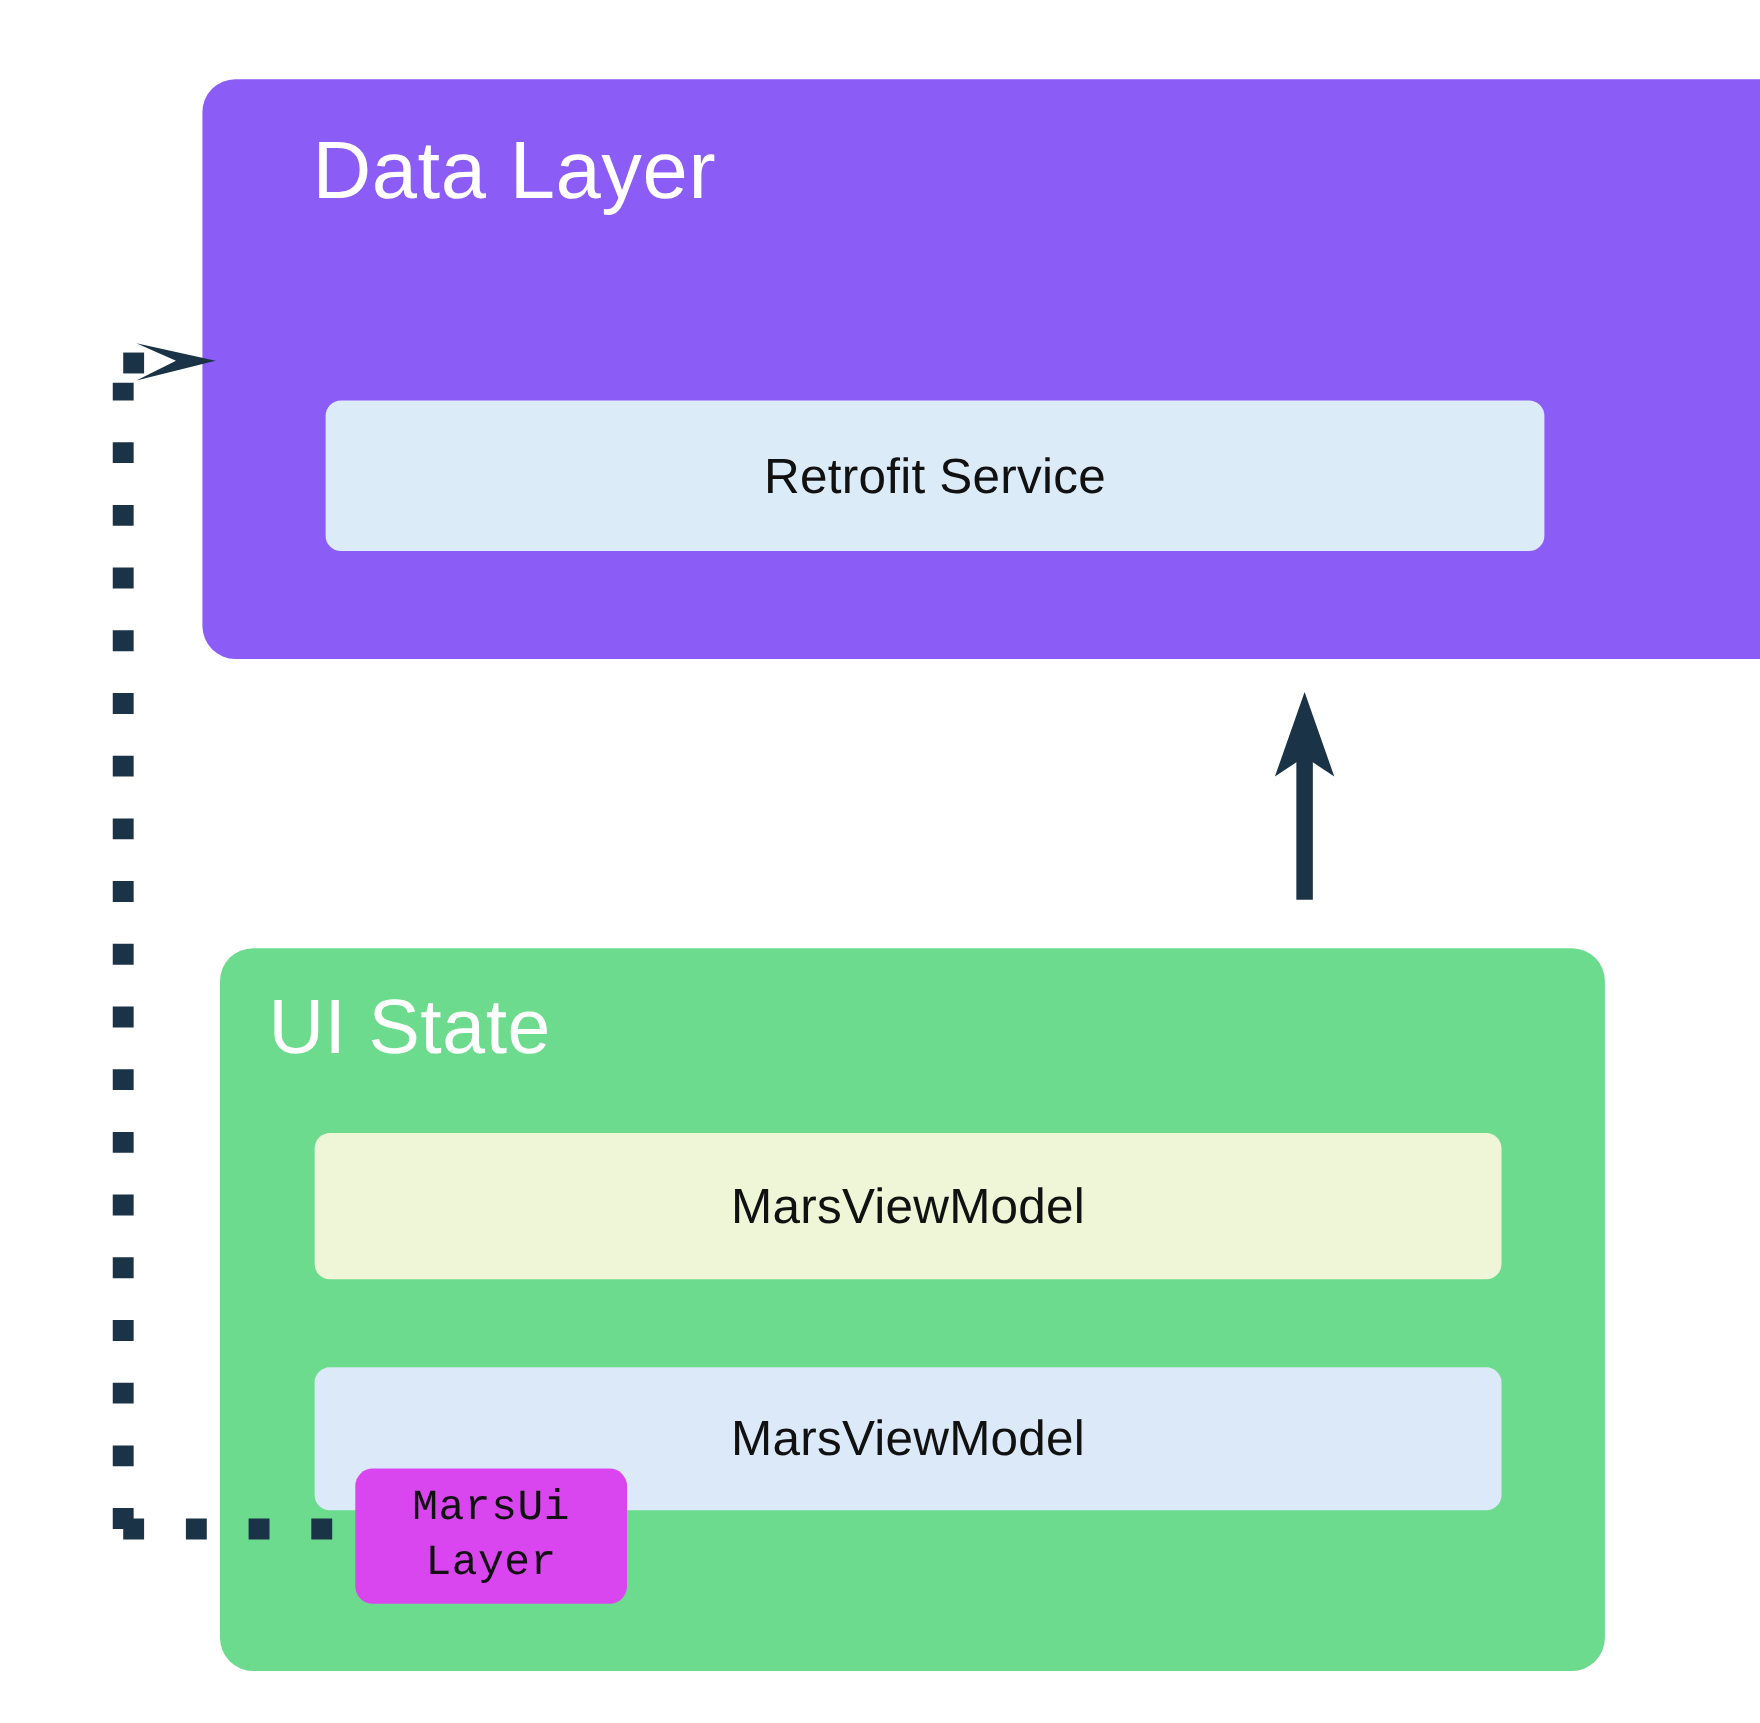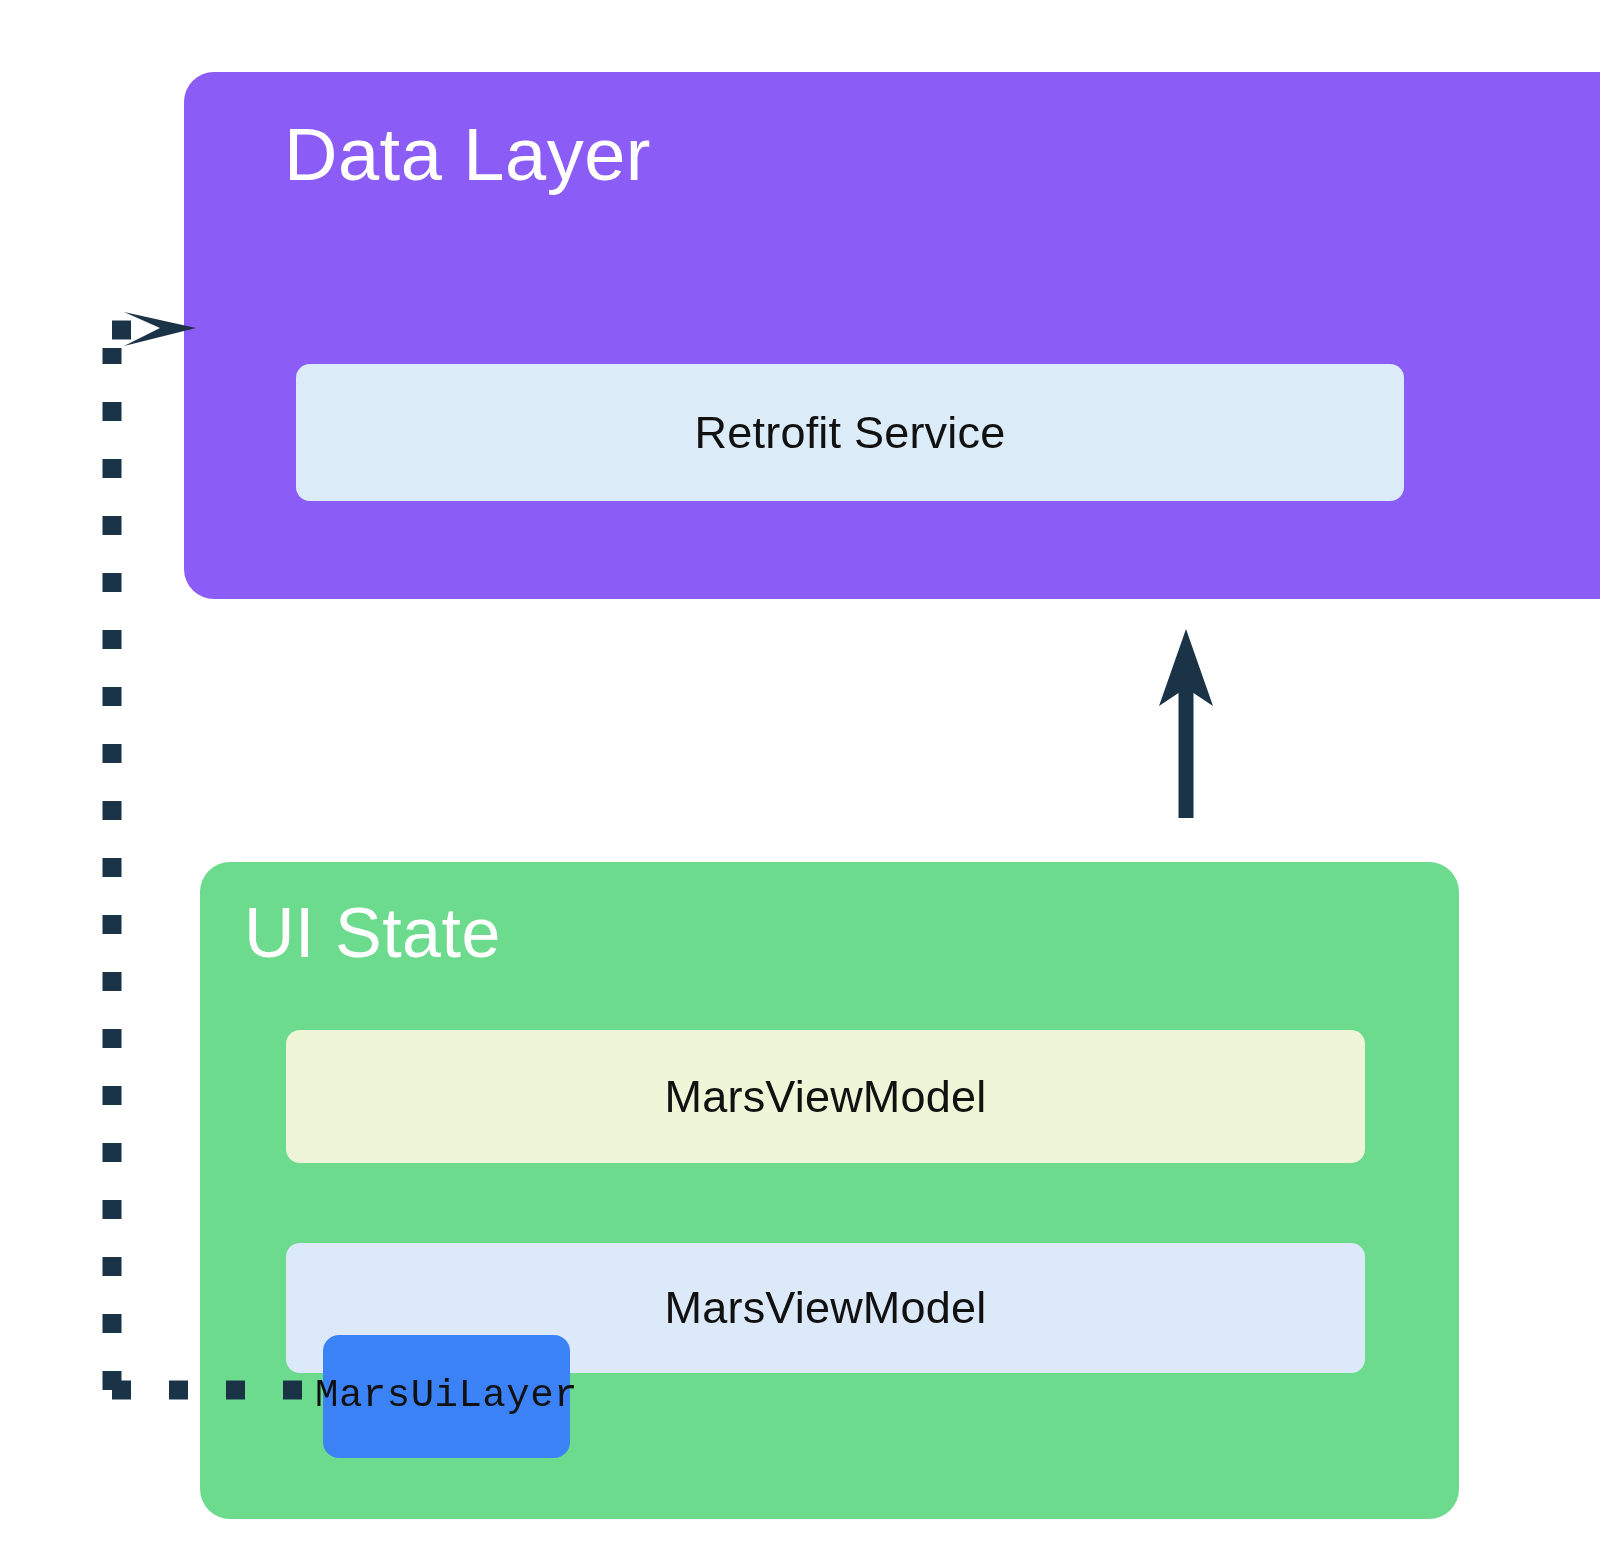--- a/index.html
+++ b/index.html
@@ -107,24 +107,24 @@
     height: 130px;
     background: #dbe9f8;
   }
 
   #mars-ui-state {
     position: absolute;
     left: 123px;
     top: 473px;
     width: 247px;
     height: 123px;
-    background: #3b82f6;
+    background: #d946ef;
     border-radius: 16px;
     display: flex;
-    flex-direction: row;
+    flex-direction: column;
     align-items: center;
     justify-content: center;
     font-family: "Liberation Mono", "DejaVu Sans Mono", monospace;
     font-size: 39px;
     line-height: 1.28;
     color: #111111;
     letter-spacing: 0.5px;
     box-sizing: border-box;
   }
   #mars-ui-state span { display: block; text-align: center; }

